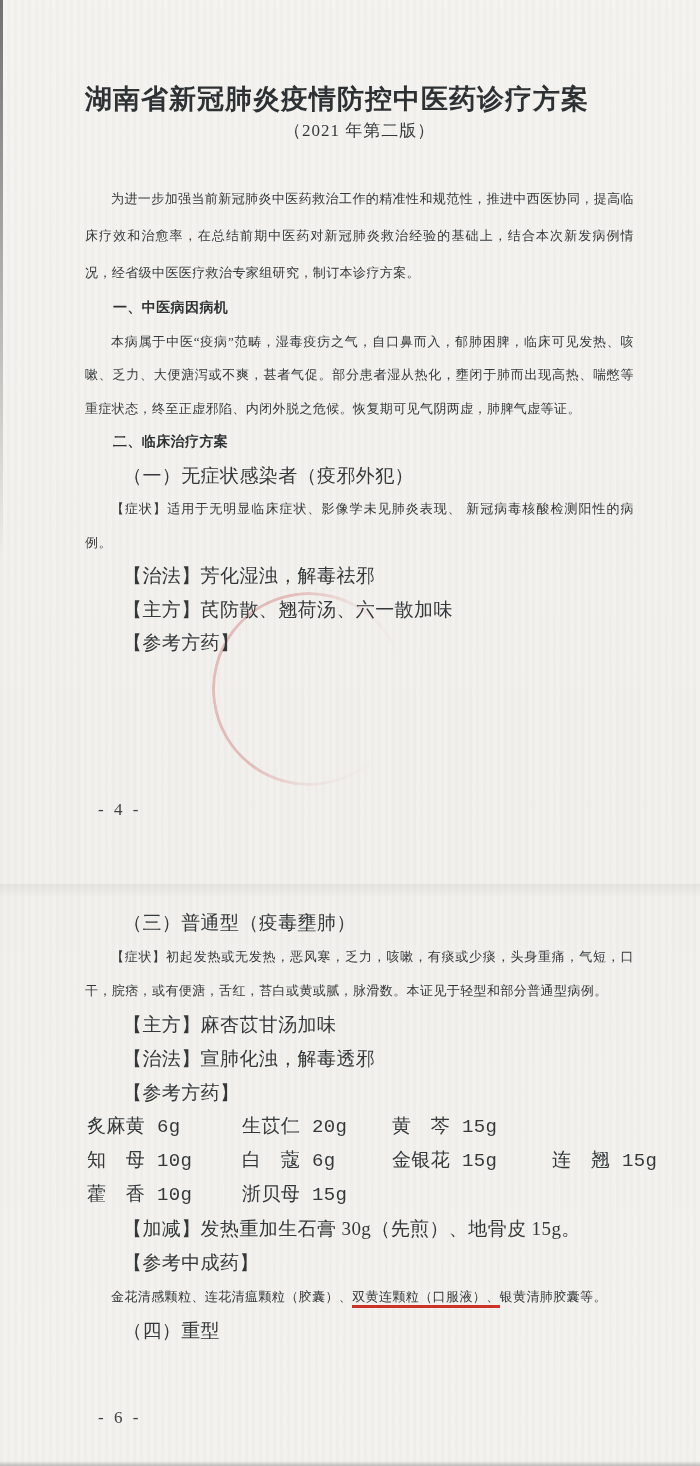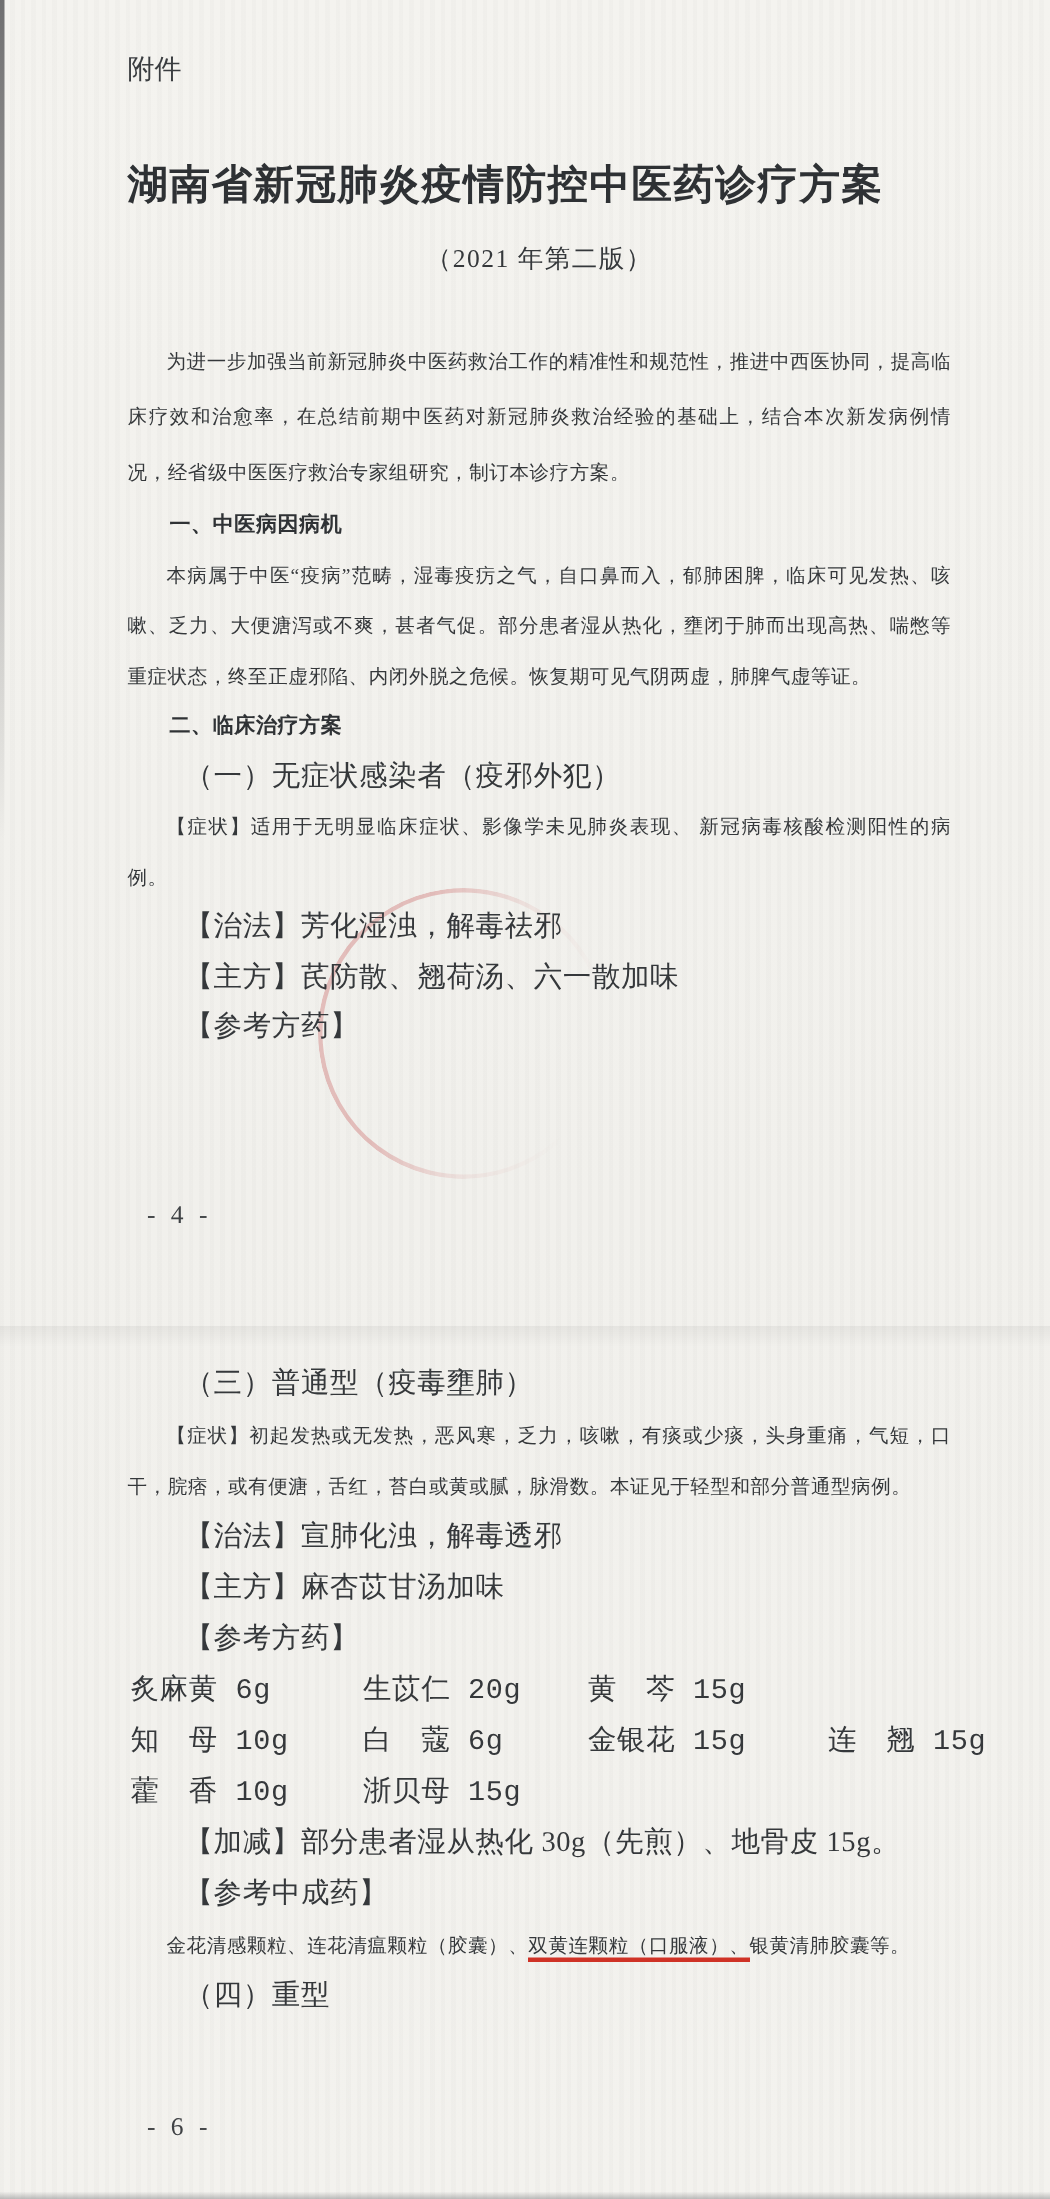--- a/index.html
+++ b/index.html
@@ -49,21 +49,21 @@
   
   .page { position: absolute; left: 0; width: 700px; padding-left: 85px; padding-right: 66px; }
   .page-1 { top: 0; height: 884px; padding-top: 34px; }
   .page-2 { top: 884px; height: 582px; padding-top: 22px; }
 
   .attachment { font-family: "Liberation Sans", "DejaVu Sans", sans-serif; font-size: 18px; line-height: 24px; color: #3a3d40; }
   .doc-title {
     margin-top: 46px; text-align: left;
     font-size: 27px; font-weight: 700; letter-spacing: 1px; line-height: 38px; color: #2e3134;
   }
-  .doc-subtitle { margin-top: 18px; text-align: center; font-size: 17px; line-height: 26px; letter-spacing: 1px; }
+  .doc-subtitle { text-align: center; font-size: 17px; line-height: 26px; letter-spacing: 1px; }
 
   .para {
     margin-top: 0; font-size: 13px; line-height: 37px;
     text-indent: 2em; text-align: justify; letter-spacing: 0.4px;
   }
   .intro { margin-top: 36px; }
   .tight { line-height: 33.5px; }
   .heading-bold {
     font-family: "Liberation Sans", "DejaVu Sans", sans-serif;
     font-weight: 700; font-size: 14px; line-height: 33.5px;
@@ -96,21 +96,20 @@
 <body>
 
 <div class="scan">
 
   <div class="left-edge"></div>
   <div class="page-seam"></div>
   <div class="bottom-edge"></div>
   <div class="stamp-circle"></div>
 
   <div class="page page-1">
-    <div class="attachment">附件</div>
     <h1 class="doc-title">湖南省新冠肺炎疫情防控中医药诊疗方案</h1>
     <div class="doc-subtitle">（2021 年第二版）</div>
 
     <p class="para intro">为进一步加强当前新冠肺炎中医药救治工作的精准性和规范性，推进中西医协同，提高临床疗效和治愈率，在总结前期中医药对新冠肺炎救治经验的基础上，结合本次新发病例情况，经省级中医医疗救治专家组研究，制订本诊疗方案。</p>
 
     <div class="heading-bold">一、中医病因病机</div>
     <p class="para tight">本病属于中医“疫病”范畴，湿毒疫疠之气，自口鼻而入，郁肺困脾，临床可见发热、咳嗽、乏力、大便溏泻或不爽，甚者气促。部分患者湿从热化，壅闭于肺而出现高热、喘憋等重症状态，终至正虚邪陷、内闭外脱之危候。恢复期可见气阴两虚，肺脾气虚等证。</p>
 
     <div class="heading-bold">二、临床治疗方案</div>
     <div class="line">（一）无症状感染者（疫邪外犯）</div>
@@ -118,41 +117,41 @@
     <div class="line">【治法】芳化湿浊，解毒祛邪</div>
     <div class="line">【主方】芪防散、翘荷汤、六一散加味</div>
     <div class="line">【参考方药】</div>
 
     <div class="page-number pn-1">- 4 -</div>
   </div>
 
   <div class="page page-2 p2">
     <div class="line">（三）普通型（疫毒壅肺）</div>
     <p class="para">【症状】初起发热或无发热，恶风寒，乏力，咳嗽，有痰或少痰，头身重痛，气短，口干，脘痞，或有便溏，舌红，苔白或黄或腻，脉滑数。本证见于轻型和部分普通型病例。</p>
+    <div class="line">【主方】麻杏苡甘汤加味</div>
     <div class="line">【治法】宣肺化浊，解毒透邪</div>
-    <div class="line">【主方】麻杏苡甘汤加味</div>
     <div class="line">【参考方药】</div>
 
     <div class="herb-grid">
       <span class="cell">炙麻黄 6g</span>
       <span class="cell">生苡仁 20g</span>
       <span class="cell">黄　芩 15g</span>
     </div>
     <div class="herb-grid">
       <span class="cell">知　母 10g</span>
       <span class="cell">白　蔻 6g</span>
       <span class="cell">金银花 15g</span>
       <span class="cell">连　翘 15g</span>
     </div>
     <div class="herb-grid">
       <span class="cell">藿　香 10g</span>
       <span class="cell">浙贝母 15g</span>
     </div>
 
-    <div class="line">【加减】部分患者湿从热化 30g（先煎）、地骨皮 15g。</div>
+    <div class="line">【加减】发热重加生石膏 30g（先煎）、地骨皮 15g。</div>
     <div class="line">【参考中成药】</div>
 
     <p class="para"><span>金花清感颗粒、连花清瘟颗粒（胶囊）、</span><span class="red-underline">双黄连颗粒（口服液）、</span><span>银黄清肺胶囊等。</span></p>
 
     <div class="line">（四）重型</div>
 
     <div class="page-number pn-2">- 6 -</div>
   </div>
 
 </div>

